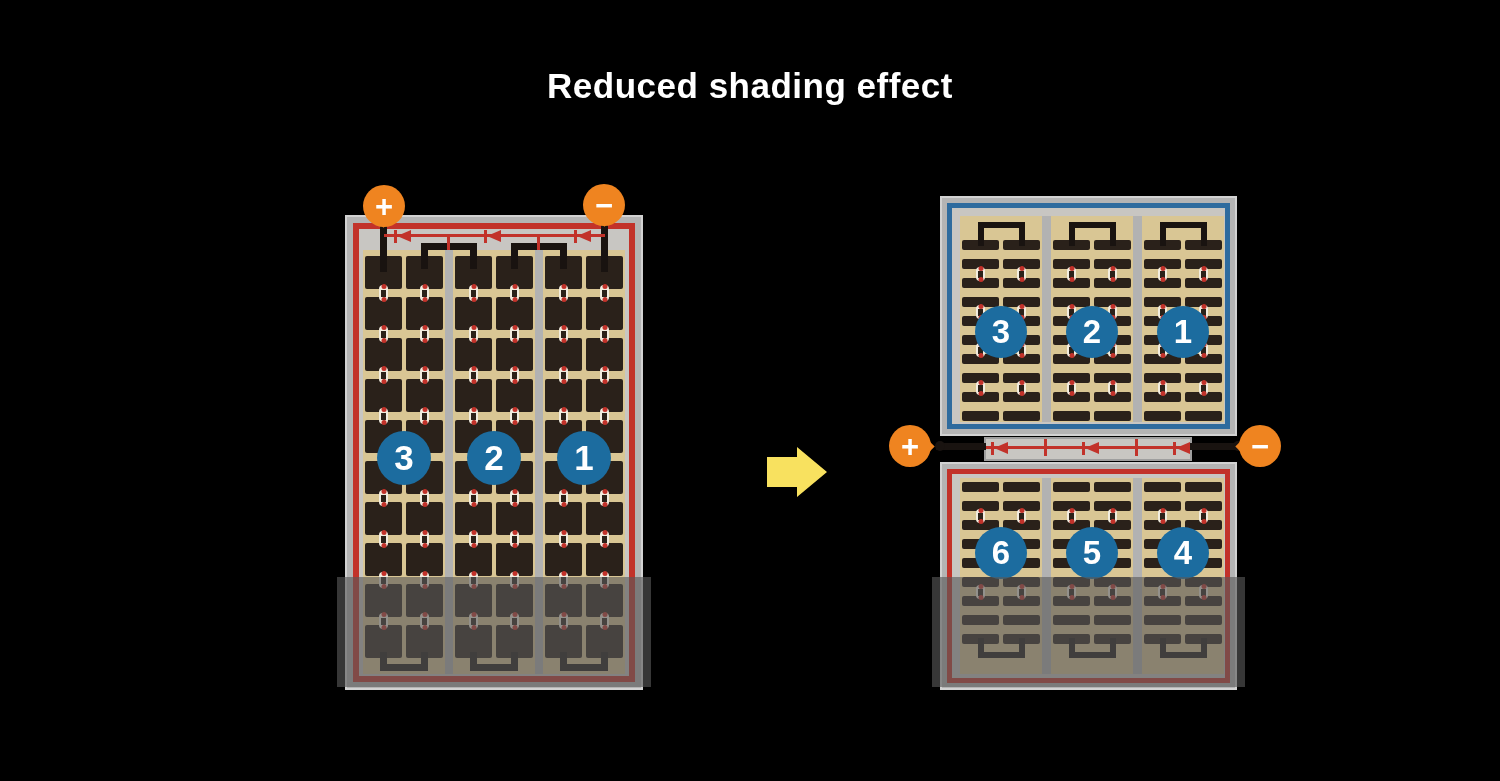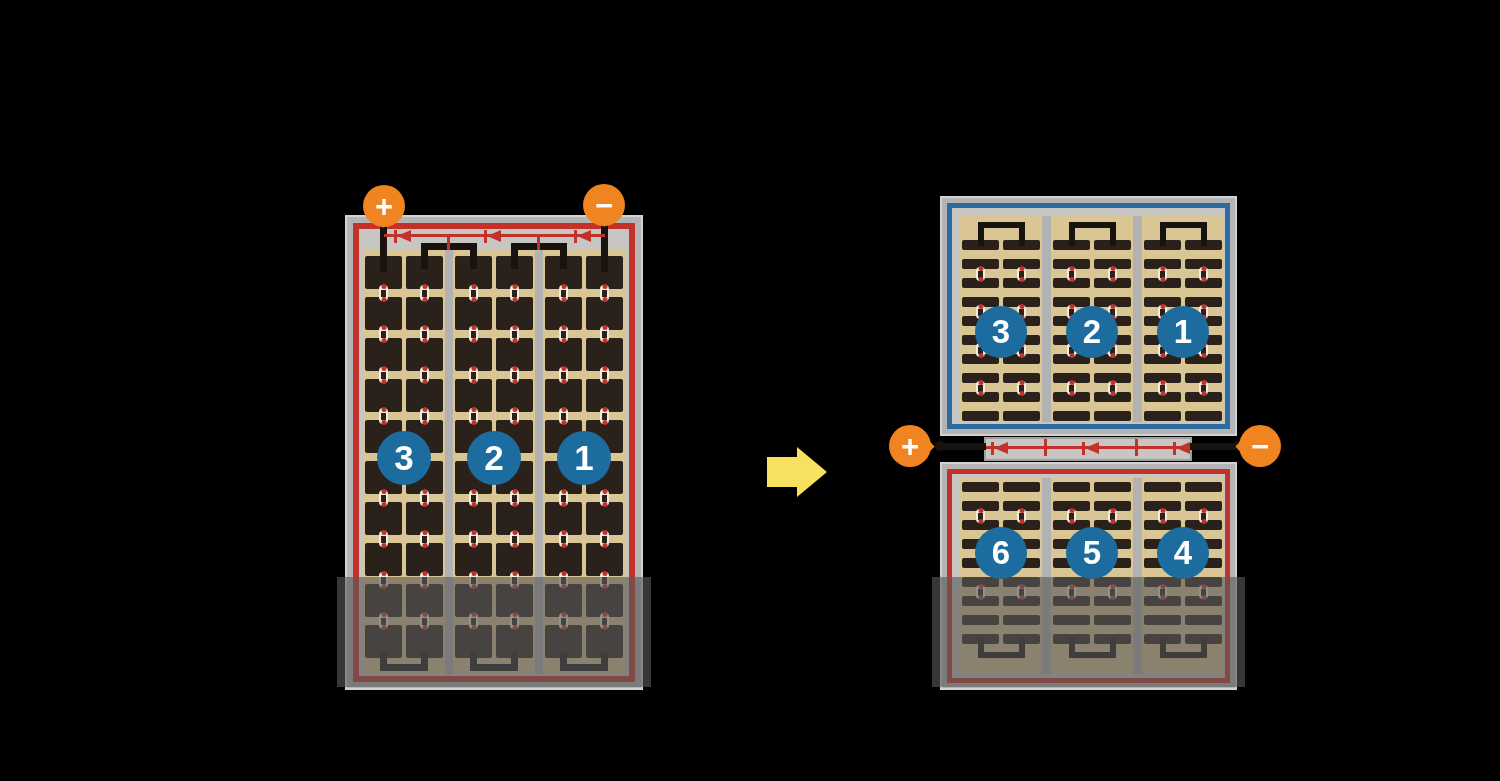--- a/index.html
+++ b/index.html
@@ -43,20 +43,21 @@
   .numR{width:52px;height:52px;font-size:33px;}
   .shade{background:rgba(88,88,88,0.62);z-index:50;}
   .band{background:#C8C6C2;box-shadow:inset 0 0 0 2px #9E9E9E;z-index:29;}
   .arrow{z-index:20;}
 </style>
 </head>
 <body>
 
 <div id="stage">
 
+  <div class="abs title">Reduced shading effect</div>
 
   <div class="abs frame" id="panelLeft" style="left:345px;top:215px;width:298px;height:475px;">
     <div class="abs innerGray" style="left:10px;top:10px;width:278px;height:455px;"></div>
     <div class="abs redBorder" style="left:8px;top:8px;width:282px;height:459px;z-index:5;"></div>
     <div class="abs tan" id="tanLeft" style="left:18px;top:35px;width:262px;height:424px;">
         <div class="abs divider" style="left: 82px; top: 0px; width: 8px; height: 424px;"></div>
         <div class="abs divider" style="left: 172px; top: 0px; width: 8px; height: 424px;"></div>
         <div class="abs cell" style="left: 2px; top: 6px; width: 37px; height: 33px;"></div>
         <div class="abs cell" style="left: 2px; top: 47px; width: 37px; height: 33px;"></div>
         <div class="abs cell" style="left: 2px; top: 88px; width: 37px; height: 33px;"></div>

